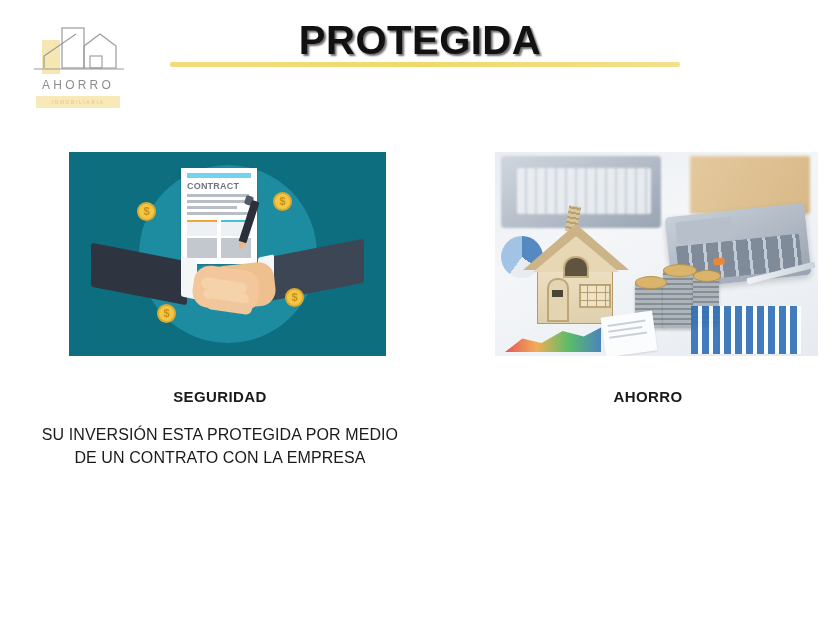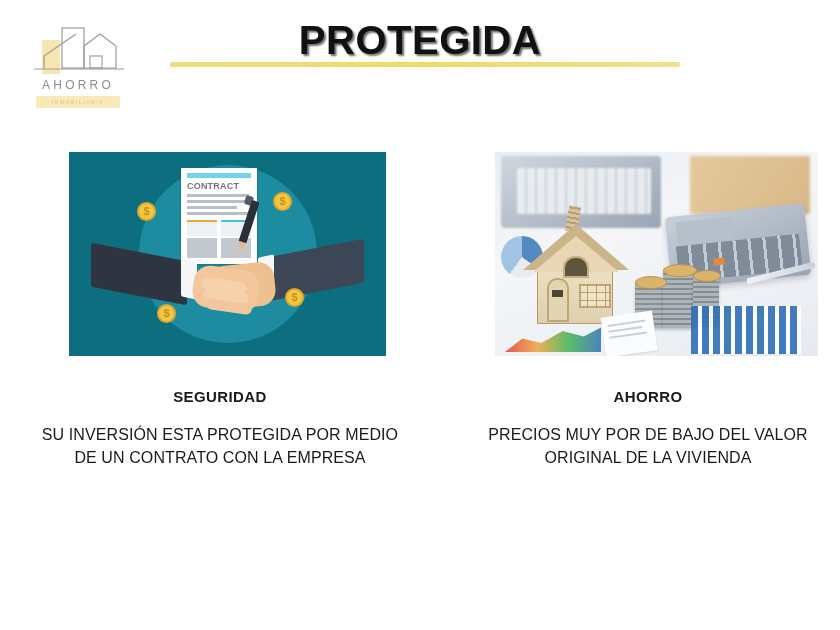--- a/index.html
+++ b/index.html
@@ -269,14 +269,13 @@
         <i style="top:14px;width:34px;"></i>
         <i style="top:20px;width:38px;"></i>
     </div>
     <div class="chart-blue"></div>
     <div class="chart-rain"></div>
   </div>
 </div>
 
 <div class="cap cap-right">
   <div class="cap-head">AHORRO</div>
-  <div class="cap-body">PRECIOS MUY POR DE BAJO DEL VALOR ORIGINAL DE LA VIVIENDA</div>
 </div>
 
 </body></html>

